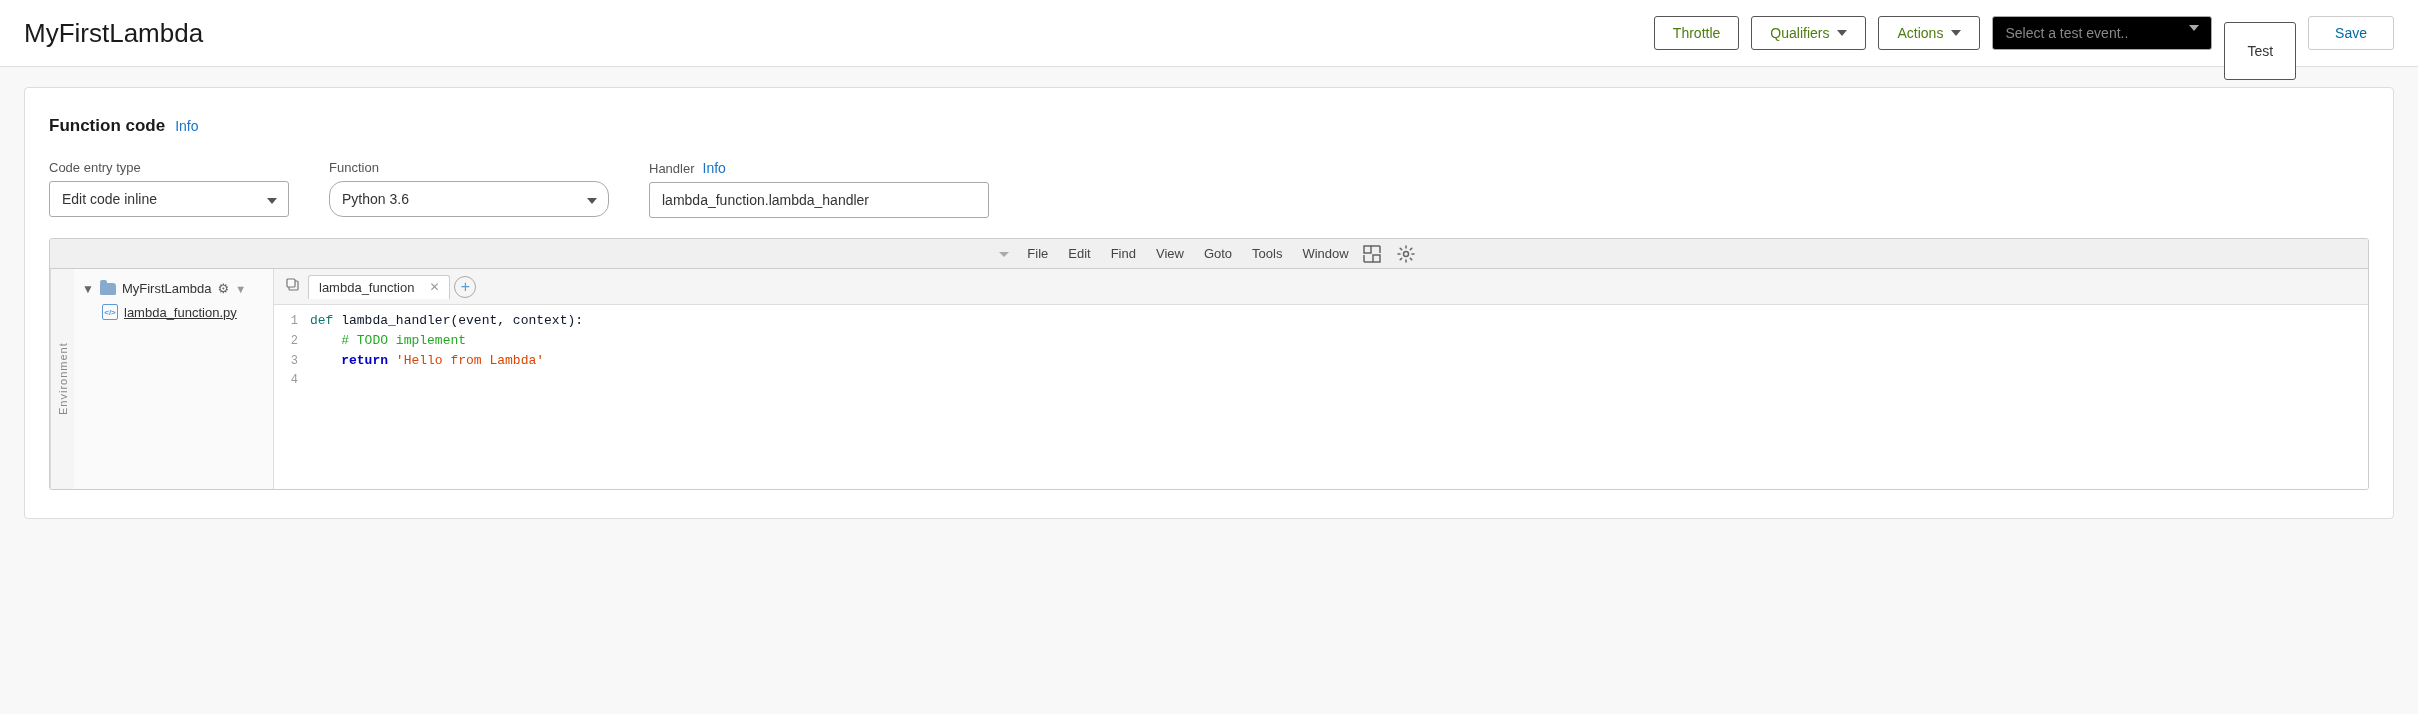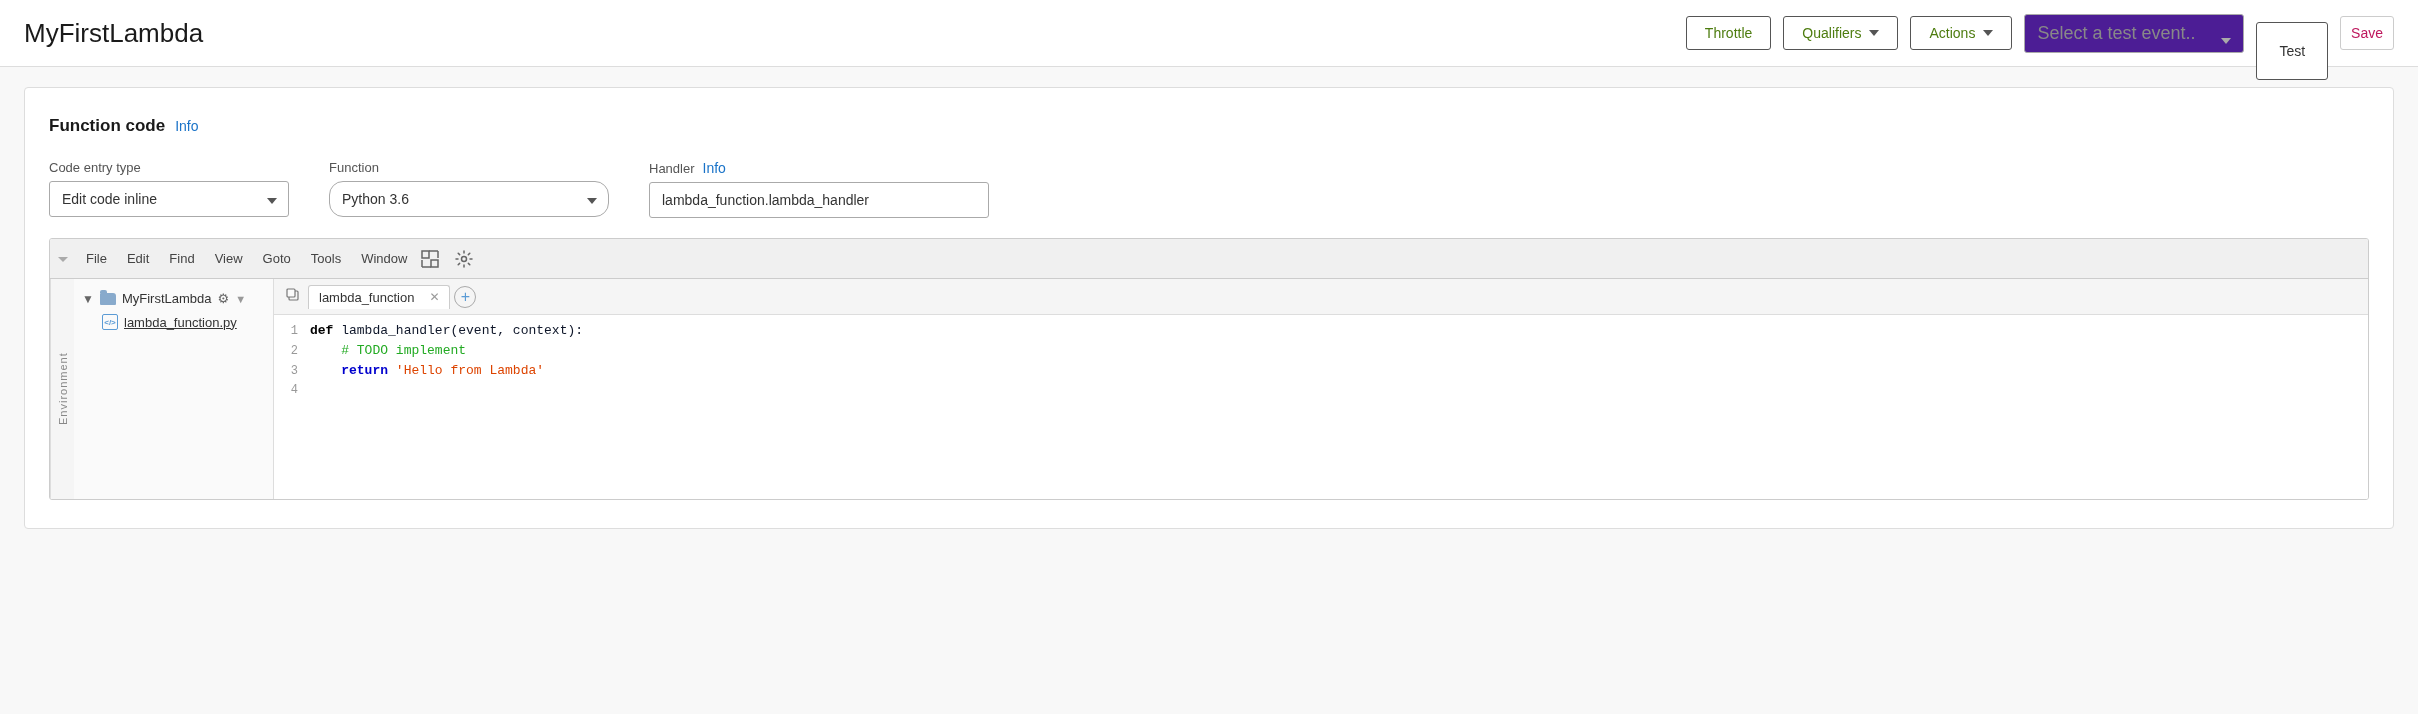--- a/index.html
+++ b/index.html
@@ -47,30 +47,30 @@
       width: 0;
       height: 0;
       border-left: 5px solid transparent;
       border-right: 5px solid transparent;
       border-top: 6px solid #555;
       margin-left: 2px;
     }
 
     .test-event-select {
       display: flex;
-      align-items: flex-end;
+      align-items: flex-start;
       border: 1.5px solid #aaa;
       border-radius: 3px;
-      background: #4c1d95;
+      background: #000000;
       padding: 8px 12px;
       cursor: pointer;
       min-width: 220px;
       gap: 8px;
       color: #888;
-      font-size: 18px;
+      font-size: 14px;
     }
 
     .test-event-select .chevron-down {
       border-top-color: #aaa;
       margin-left: auto;
     }
 
     .btn-test {
       border: 1.5px solid #555;
       background: #fff;
@@ -78,22 +78,22 @@
       padding: 20px 22px;
       font-size: 14px;
       cursor: pointer;
       border-radius: 3px;
       margin-top: 36px;
     }
 
     .btn-save {
       border: 1.5px solid #ccc;
       background: #fff;
-      color: #be185d;
-      padding: 8px 10px;
+      color: #0369a1;
+      padding: 8px 26px;
       font-size: 14px;
       cursor: not-allowed;
       border-radius: 3px;
     }
 
     
     .main-content {
       padding: 20px 24px;
       background: #f8f8f8;
     }
@@ -201,25 +201,25 @@
       border: 1px solid #ccc;
       border-radius: 3px;
       background: #fff;
       margin-top: 8px;
       overflow: hidden;
     }
 
     .editor-toolbar {
       display: flex;
       align-items: center;
-      justify-content: flex-start;
+      justify-content: center;
       background: #f0f0f0;
       border-bottom: 1px solid #ccc;
       padding: 0 8px;
-      height: 40px;
+      height: 30px;
     }
 
     .editor-menu {
       display: flex;
       align-items: center;
       gap: 0;
     }
 
     .menu-arrow {
       display: inline-block;
@@ -447,21 +447,21 @@
       font-size: 12px;
       user-select: none;
       flex-shrink: 0;
     }
 
     .line-content {
       flex: 1;
       white-space: pre;
     }
 
-    .kw-def { color: #000000; font-weight: bold; }
+    .kw-def { color: #0f766e; font-weight: normal; }
     .kw-return { color: #0000cd; font-weight: bold; }
     .fn-name { color: #0f172a; }
     .comment { color: #22aa22; }
     .string { color: #dd4400; }
     .normal { color: #333; }
   </style>
 </head>
 <body>
 
 <div class="top-bar">

